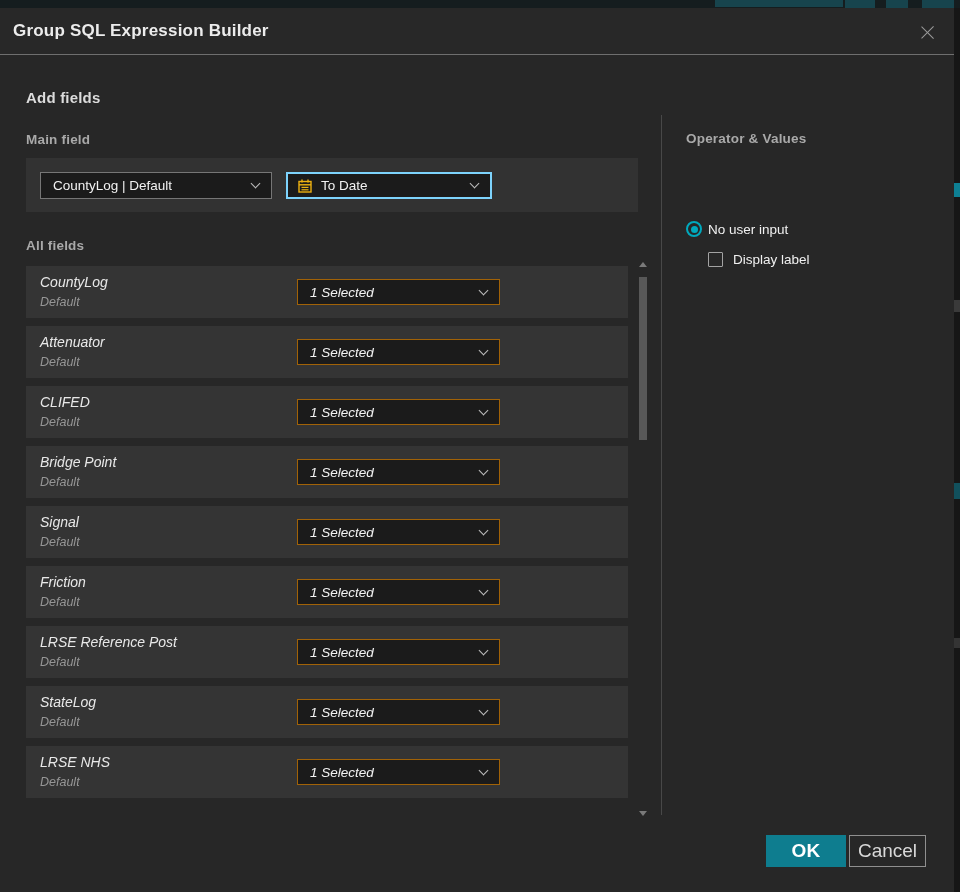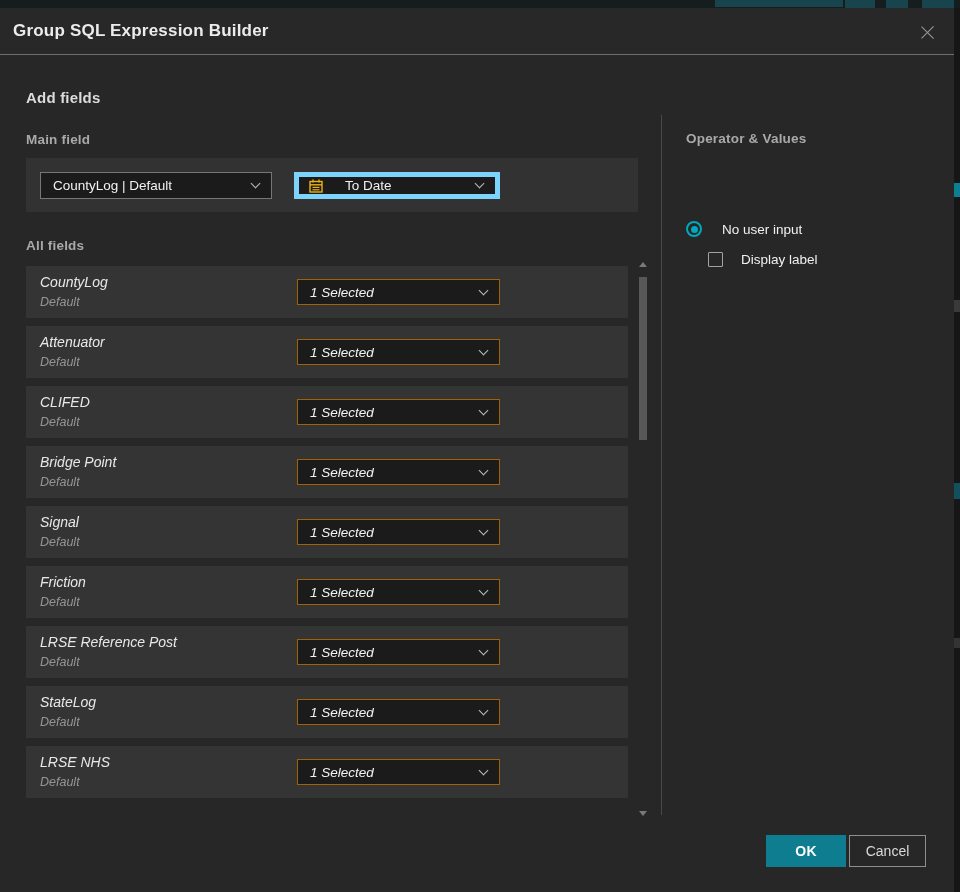--- a/index.html
+++ b/index.html
@@ -80,21 +80,21 @@
     width:7px; height:7px; margin-top:-5.5px;
     border-right:1.6px solid #bdbdbd; border-bottom:1.6px solid #bdbdbd;
     transform:rotate(45deg);
   }
 
   .main-field-box {
     position:absolute; left:26px; top:150px; width:612px; height:54px;
     background:#323232;
   }
   .mf-select-1 { position:absolute; left:14px; top:14px; width:232px; height:27px; border:1px solid #767676; }
-  .mf-select-2 { position:absolute; left:268px; top:14px; width:206px; height:27px; border:5px solid #7dd3fc;gap:13px; }
+  .mf-select-2 { position:absolute; left:260px; top:14px; width:206px; height:27px; border:2px solid #7dd3fc; }
   .mf-select-2 .select-text { padding-left:8px; }
   .calendar-wrap { display:flex; align-items:center; padding-left:9px; }
 
   
   .fields-list { position:absolute; left:26px; top:258px; width:602px; }
   .field-row {
     position:relative; width:602px; height:52px; margin-bottom:8px;
     background:#343434;
     font-style:italic;
   }
@@ -109,34 +109,34 @@
   .scroll-arrow.up   { top:2px; border-bottom:5px solid #7a7a7a; }
   .scroll-arrow.down { bottom:0px; border-top:5px solid #7a7a7a; }
   .scroll-thumb { position:absolute; left:2px; top:17px; width:8px; height:163px; background:#585858; cursor:pointer; }
 
   
   .v-divider { position:absolute; left:661px; top:107px; width:1px; height:700px; background:#484848; }
 
   
   .op-select { position:absolute; left:686px; top:150px; width:240px; height:28px; border:1px solid #2f2f2f; }
 
-  .radio-row { position:absolute; left:686px; top:213px; display:flex; align-items:center; gap:20px; cursor:pointer; }
+  .radio-row { position:absolute; left:686px; top:213px; display:flex; align-items:center; gap:6px; cursor:pointer; }
   .radio-outer {
     width:16px; height:16px; border-radius:50%;
     border:2.5px solid #00a9bd; background:#272727;
     display:flex; align-items:center; justify-content:center;
   }
   .radio-dot { width:7px; height:7px; border-radius:50%; background:#00a9bd; }
   .control-label { font-size:13.5px; color:#f0f0f0; }
 
-  .checkbox-row { position:absolute; left:708px; top:244px; display:flex; align-items:center; gap:18px; cursor:pointer; }
+  .checkbox-row { position:absolute; left:708px; top:244px; display:flex; align-items:center; gap:10px; cursor:pointer; }
   .checkbox-box { width:15px; height:15px; border:1.5px solid #a3a3a3; background:transparent; border-radius:1px; }
 
   
-  .btn { font-family:"Liberation Sans", sans-serif; font-size:14px; cursor:pointer; }
+  .btn { font-family:"Liberation Sans", sans-serif; font-size:19px; cursor:pointer; }
   .ok-btn {
     position:absolute; left:766px; top:827px; width:80px; height:32px;
     background:#0e7d8f; color:#ffffff; border:none; font-weight:600; letter-spacing:0.3px;
   }
   .cancel-btn {
     position:absolute; left:849px; top:827px; width:77px; height:32px;
     background:transparent; color:#d9d9d9; border:1px solid #8f8f8f;
   }
 </style>
 </head>

